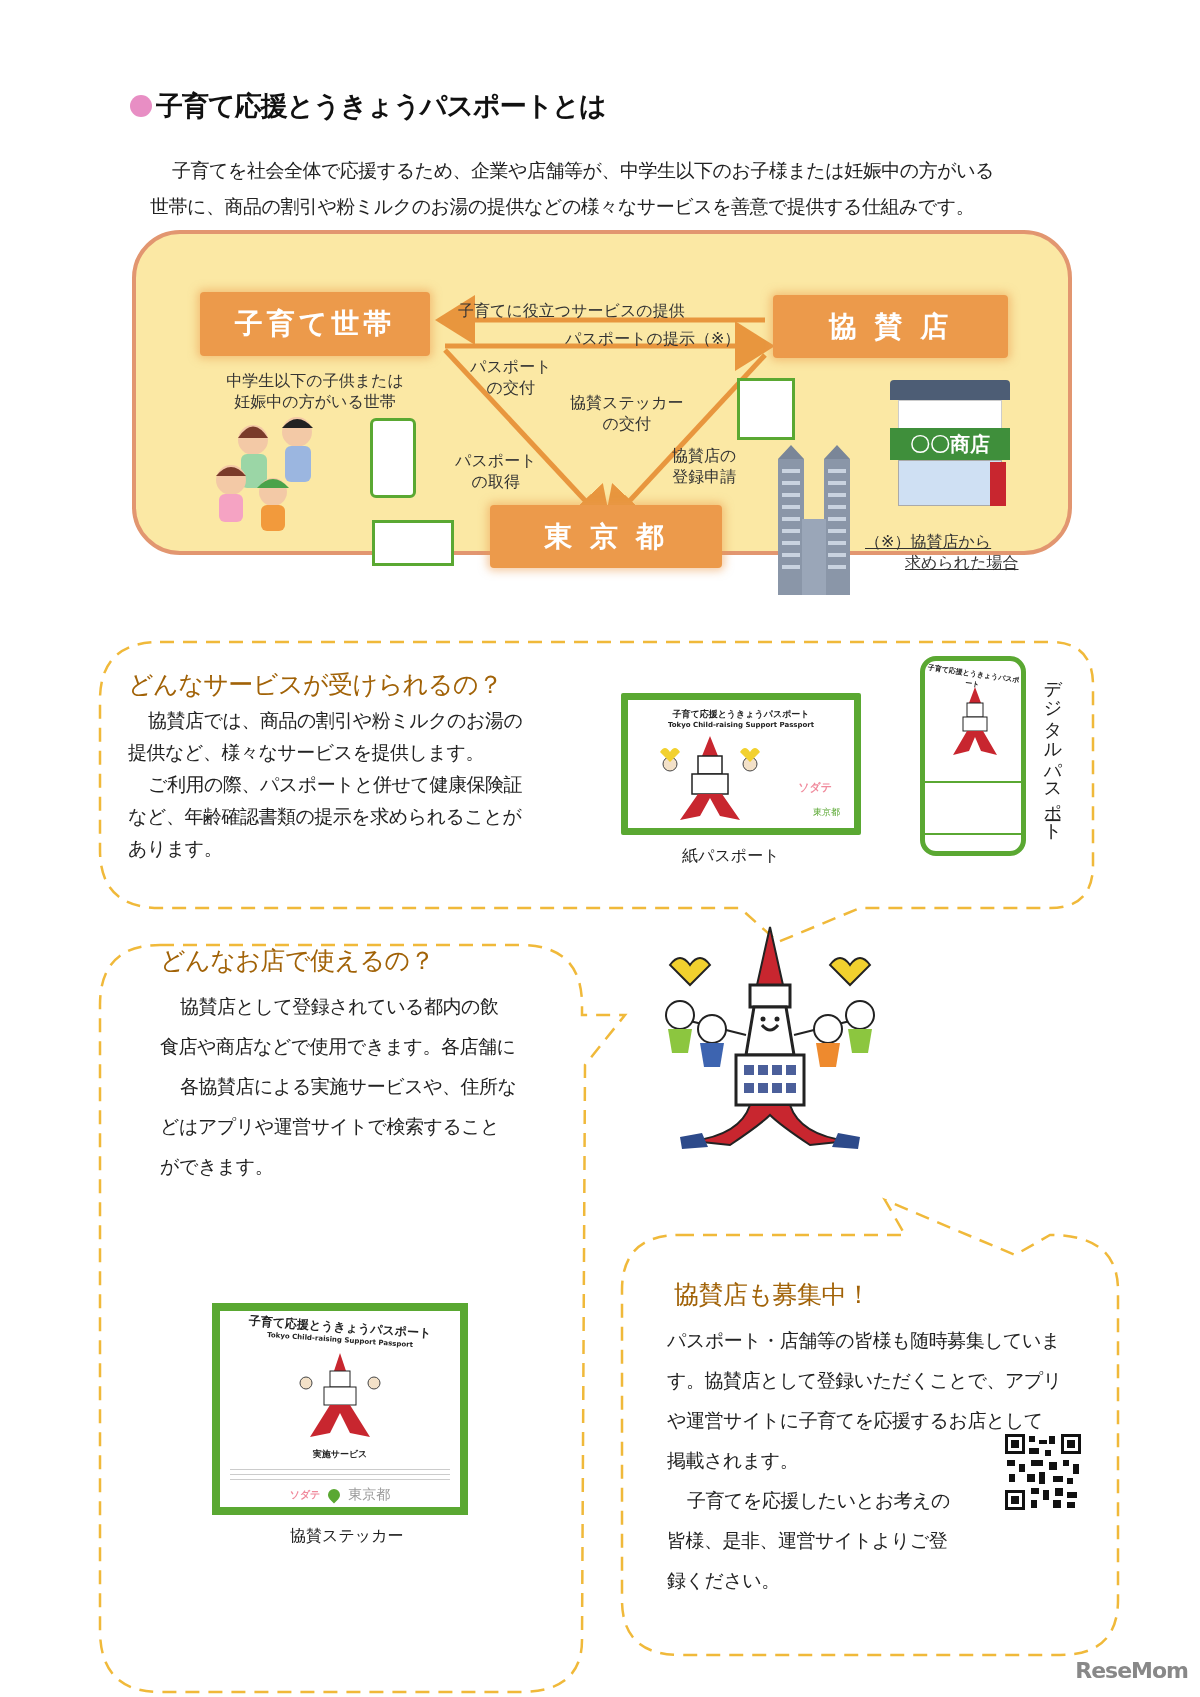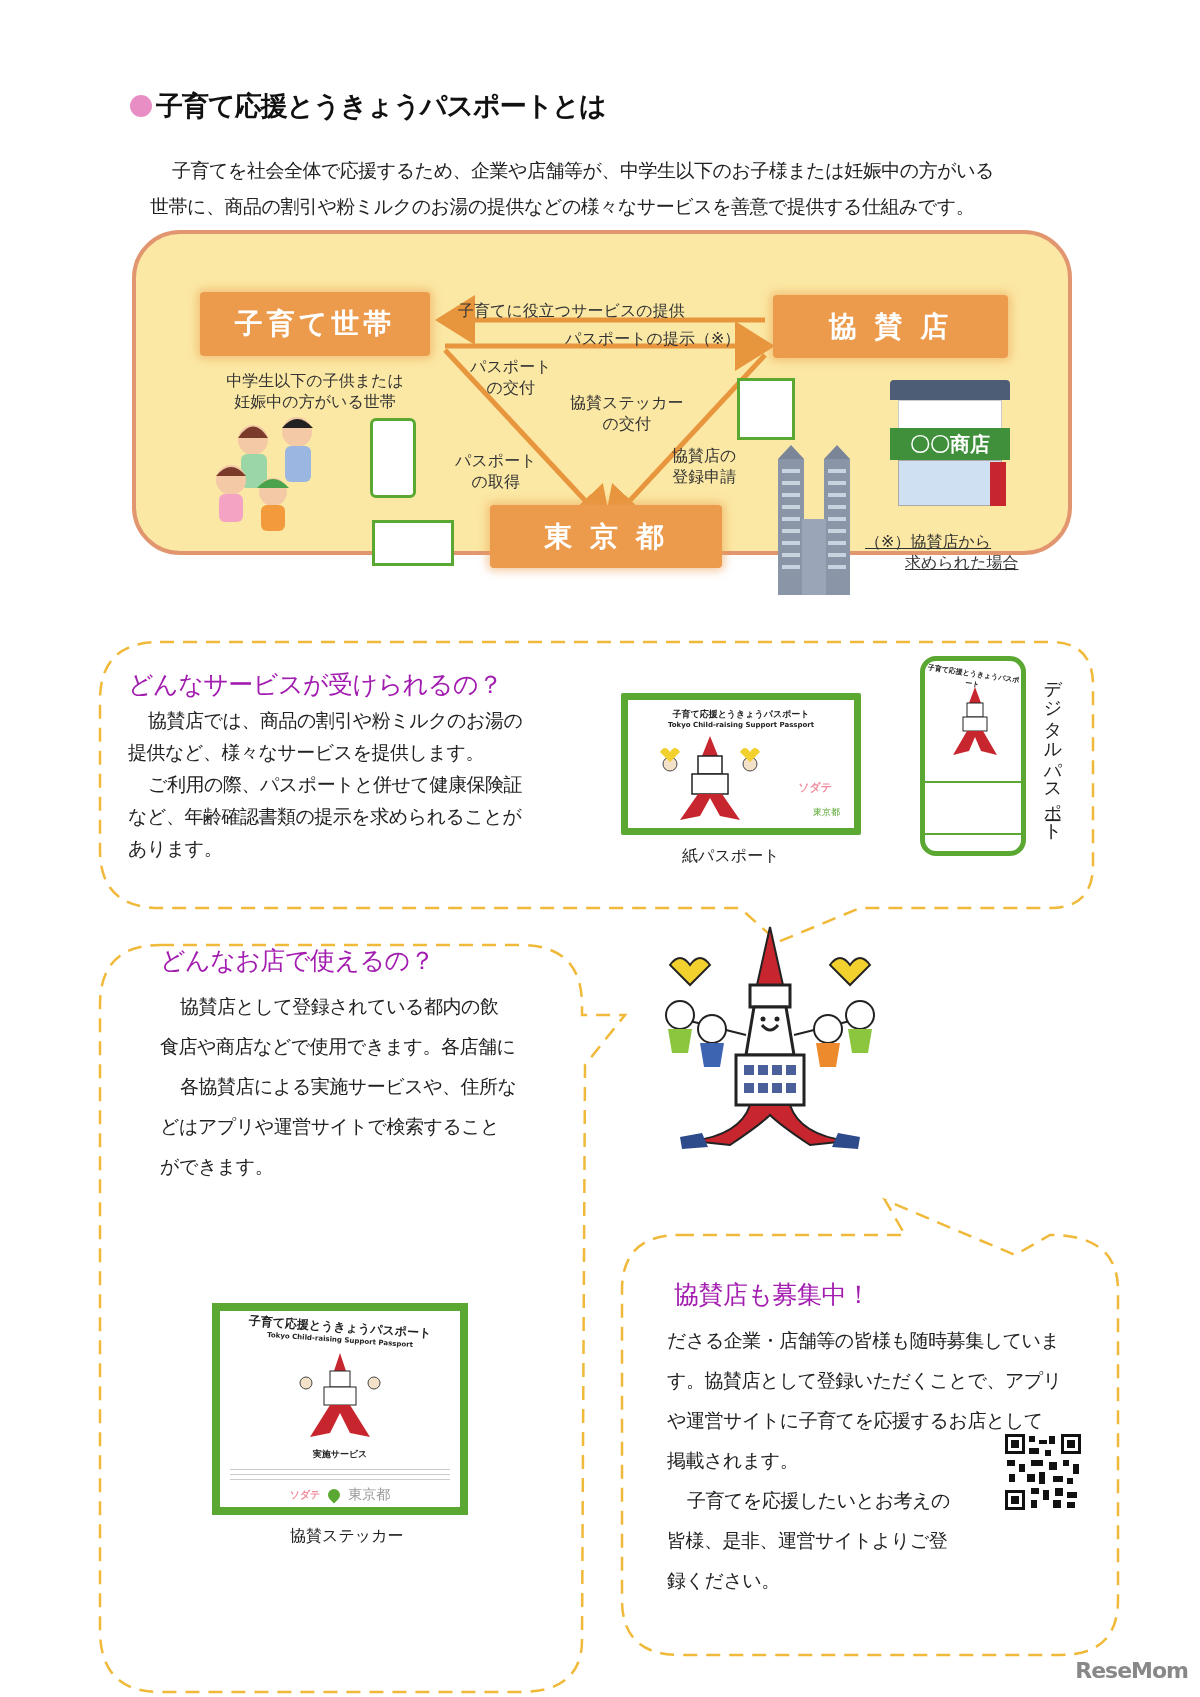--- a/index.html
+++ b/index.html
@@ -12,21 +12,21 @@
   .title-dot { width: 22px; height: 22px; border-radius: 50%; background: #e88ec4; margin-right: 4px; display: inline-block; }
   .intro { left: 150px; top: 152px; width: 930px; font-size: 19px; line-height: 36px; color: #222; letter-spacing: -0.5px; }
   .intro p { white-space: nowrap; }
   .intro p.first { text-indent: 22px; }
 
   
   .panel { left: 132px; top: 230px; width: 940px; height: 325px; background: #fbe8a4; border: 4px solid #e29670; border-radius: 48px; }
   .node { background: #ec9a4b; color: #fff; font-weight: bold; font-size: 28px; display: flex; align-items: center; justify-content: center; border-radius: 4px; box-shadow: 0 0 8px 3px rgba(236,154,75,0.5); letter-spacing: 4px; }
   .d-text { font-size: 16px; color: #333; line-height: 21px; text-align: center; white-space: nowrap; }
   .arrow-svg { left: 0; top: 0; }
-  .b-head { font-size: 25px; color: #a21caf; white-space: nowrap; letter-spacing: -0.5px; }
+  .b-head { font-size: 25px; color: #a16207; white-space: nowrap; letter-spacing: -0.5px; }
   .b-body { font-size: 19px; color: #222; letter-spacing: -0.5px; }
   .b-body p { white-space: nowrap; }
   .indent { text-indent: 20px; }
 
   .passcard { border: 7px solid #5aa832; background: #fff; }
   .caption { font-size: 16px; color: #222; white-space: nowrap; }
 
   .resemom { right: 12px; bottom: 14px; font-size: 22px; font-weight: bold; color: #888; letter-spacing: -1px; }
 </style>
 </head>
@@ -263,21 +263,21 @@
   <div style="position:absolute;left:0;right:0;bottom:0;height:24px;background:#fff;border-radius:14px 14px 0 0;display:flex;align-items:center;justify-content:center;gap:8px;">
     <span style="font-size:10px;color:#f08a9c;font-weight:bold;">ソダテ</span>
     <span style="width:12px;height:12px;border-radius:50% 50% 0 50%;background:#5aa832;transform:rotate(45deg);display:inline-block;"></span>
     <span style="font-size:14px;color:#999;">東京都</span>
   </div>
 </div>
 <div class="abs caption" style="left:290px;top:1526px;">協賛ステッカー</div>
 
 <div class="abs b-head" style="left:674px;top:1278px;">協賛店も募集中！</div>
 <div class="abs b-body" style="left:667px;top:1320px;line-height:40px;">
-  <p>ださる企業・店舗等の皆様も随時募集していま</p>
+  <p>パスポート・店舗等の皆様も随時募集していま</p>
   <p>す。協賛店として登録いただくことで、アプリ</p>
   <p>や運営サイトに子育てを応援するお店として</p>
   <p>掲載されます。</p>
   <p class="indent">子育てを応援したいとお考えの</p>
   <p>皆様、是非、運営サイトよりご登</p>
   <p>録ください。</p>
 </div>
 
 <svg class="abs" style="left:1005px;top:1434px;" width="76" height="76">
   <rect width="76" height="76" fill="#fff"></rect>

